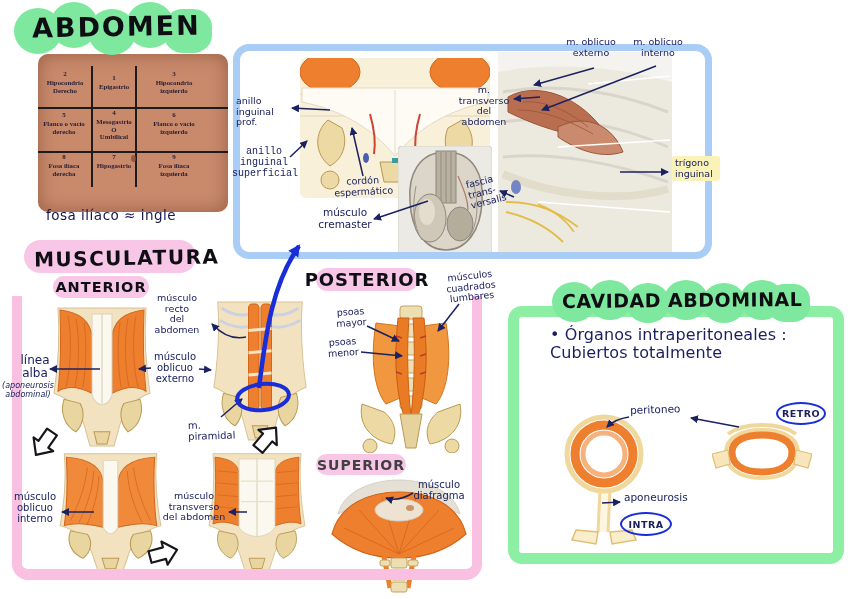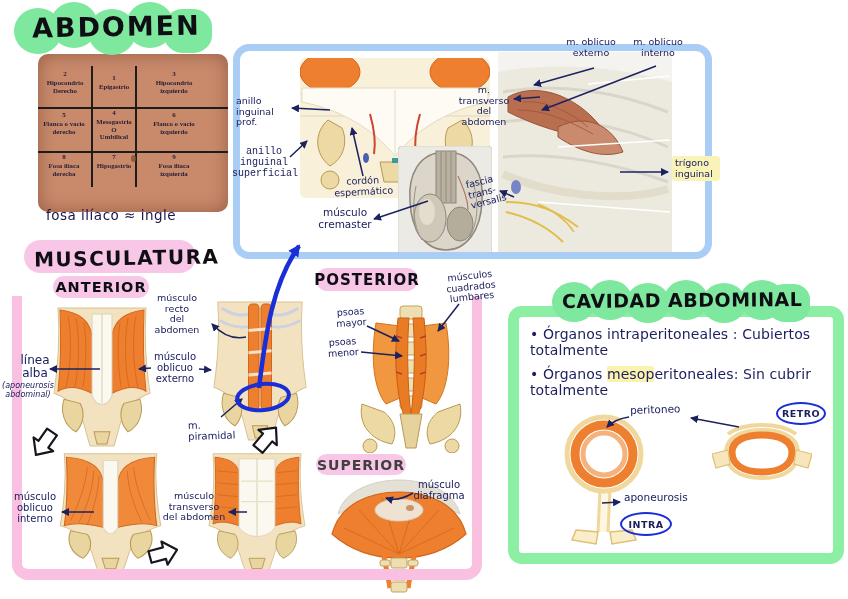--- a/index.html
+++ b/index.html
@@ -37,21 +37,21 @@
   
   .blueoval{position:absolute;border:2px solid #1a2ed8;border-radius:50%;z-index:40;
             display:flex;align-items:center;justify-content:center;
             color:#1b1f5e;font-weight:bold;font-size:9.5px;letter-spacing:.5px;}
   .yellowtag{background:#faf3b8;padding:2px 3px;border-radius:3px;}
   .hl-inline{background:#fbf2ae;border-radius:2px;}
   svg{display:block;}
   .fig{position:absolute;z-index:5;}
   #ann{position:absolute;left:0;top:0;z-index:30;pointer-events:none;}
   #bullets{position:absolute;left:530px;top:326px;width:308px;z-index:40;}
-  .bullet-line{color:#1b1f5e;font-size:14px;line-height:1.15;margin-bottom:7.5px;letter-spacing:.1px;}
+  .bullet-line{color:#1b1f5e;font-size:16px;line-height:1.15;margin-bottom:7.5px;letter-spacing:.1px;margin-left:20px;}
 </style>
 </head>
 <body>
 
 <div id="canvas">
 
   <div class="abs" style="left:14px;top:2px;width:205px;height:54px;z-index:6;">
     <div class="blob" style="left:0px;top:6px;width:48px;height:46px;"></div>
     <div class="blob" style="left:36px;top:0px;width:48px;height:46px;"></div>
     <div class="blob" style="left:74px;top:7px;width:48px;height:46px;"></div>
@@ -273,21 +273,21 @@
 externo</div>
   <div class="hw" style="left:188px;top:419px;width:62px;font-size:10px;transform:rotate(-2deg);">m. piramidal</div>
   <div class="hw ctr" style="left:8px;top:491px;width:54px;font-size:10px;">músculo
 oblicuo
 interno</div>
   <div class="hw ctr" style="left:162px;top:491px;width:64px;font-size:9.5px;">músculo
 transverso
 del abdomen</div>
 
   <div class="pill pink" style="left:316px;top:268px;width:102px;height:23px;border-radius:12px;">
-    <span style="font-weight:bold;font-size:15px;color:#0e0e14;letter-spacing:1px;">POSTERIOR</span>
+    <span style="font-weight:bold;font-size:18px;color:#0e0e14;letter-spacing:1px;">POSTERIOR</span>
   </div>
   <svg class="fig" style="left:348px;top:298px;" width="126" height="155" viewBox="0 0 126 155">
     <path d="M28,25 C22,60 26,92 38,106 L52,100 C46,68 47,42 52,28 Z" fill="#f0973f" stroke="#d3731d"></path>
     <path d="M98,25 C104,60 100,92 88,106 L74,100 C80,68 79,42 74,28 Z" fill="#f0973f" stroke="#d3731d"></path>
     <g fill="#eedfb2" stroke="#c3a360">
       <rect x="52" y="8" width="22" height="13" rx="3"></rect>
         <rect x="52" y="26" width="22" height="13" rx="3"></rect>
       <rect x="52" y="44" width="22" height="13" rx="3"></rect>
         <rect x="52" y="62" width="22" height="13" rx="3"></rect>
       <rect x="52" y="80" width="22" height="13" rx="3"></rect>
@@ -341,21 +341,20 @@
     <div class="blob" style="left:74px;top:3px;width:44px;height:40px;"></div>
     <div class="blob" style="left:112px;top:0px;width:44px;height:40px;"></div>
     <div class="blob" style="left:150px;top:3px;width:44px;height:40px;"></div>
     <div class="blob" style="left:188px;top:0px;width:44px;height:40px;"></div>
     <div class="blob" style="left:216px;top:4px;width:42px;height:38px;border-radius:40%;"></div>
   </div>
   <div class="handtitle" style="left:562px;top:289px;font-size:19px;letter-spacing:.5px;transform:rotate(-0.5deg);">CAVIDAD ABDOMINAL</div>
 
   <div id="bullets">
     <div class="bullet-line"><span>•  Órganos intraperitoneales :  Cubiertos totalmente</span><span class="hl-inline"></span><span></span></div>
-    <div class="bullet-line"><span>•  Órganos </span><span class="hl-inline">mesop</span><span>eritoneales:  Sin cubrir totalmente</span></div>
   </div>
 
   <svg class="fig" style="left:556px;top:412px;" width="100" height="140" viewBox="0 0 100 140">
     <path d="M44,78 L54,78 L52,120 L42,120 Z" fill="#fdf6e0"></path>
     <circle cx="48" cy="42" r="37" stroke="#f0d79c" stroke-width="5" fill="#ffffff"></circle>
     <circle cx="48" cy="42" r="29" stroke="#ee7f2e" stroke-width="9" fill="none"></circle>
     <circle cx="48" cy="42" r="21" stroke="#f6b27c" stroke-width="5" fill="#ffffff"></circle>
     <path d="M44,78 L42,120" stroke="#f0d79c" stroke-width="3" fill="none"></path>
     <path d="M54,78 L52,120" stroke="#f0d79c" stroke-width="3" fill="none"></path>
     <path d="M20,118 L42,120 L40,132 L16,128 Z" fill="#f9edca" stroke="#e0bf75" stroke-width="1.5"></path>

